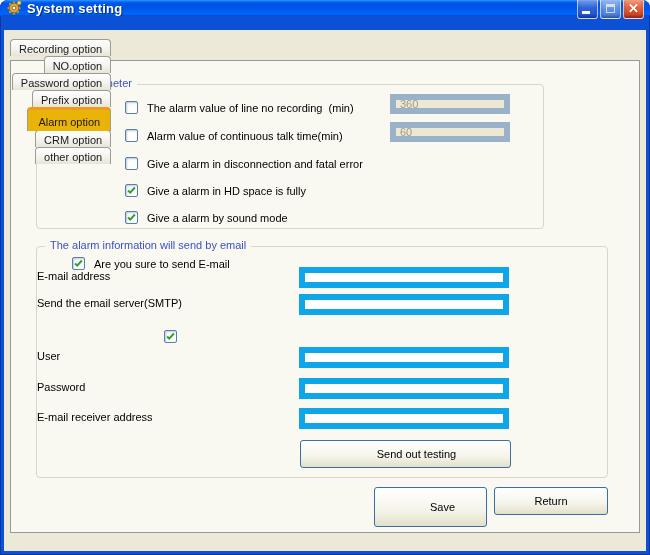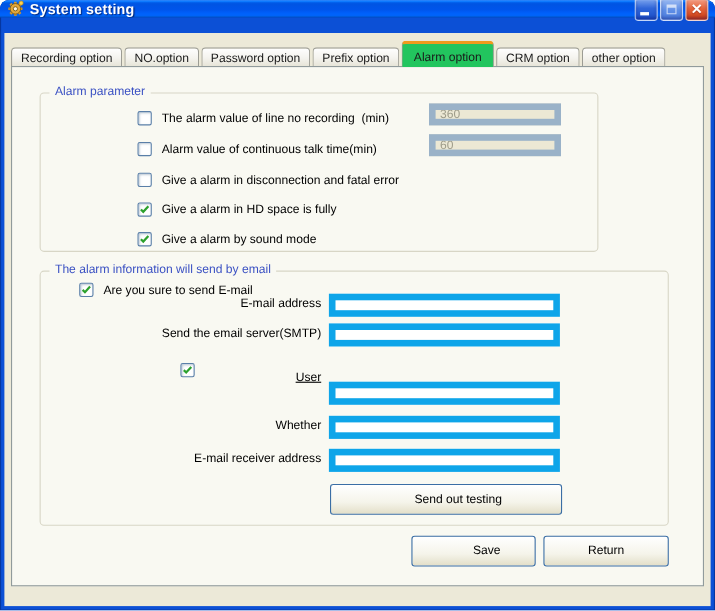--- a/index.html
+++ b/index.html
@@ -46,32 +46,32 @@
 
   
   .client {
     position:absolute; left:4px; top:30px; width:642px; height:521px;
     background:#ECE9D8;
   }
 
   
   .tabstrip {
     position:absolute; left:6px; top:9px; height:21px;
-    display:flex; align-items:flex-end; z-index:3;
+    display:flex; align-items:flex-end; z-index:3;flex-direction:column;
   }
   .tab {
     height:17px; padding:1px 8px 0; margin-right:2px;
     font-size:11px; color:#1a1a1a; white-space:nowrap;
     border:1px solid #9C9C94; border-bottom:none; border-radius:4px 4px 0 0;
     background:linear-gradient(180deg,#FEFEFE 0%,#F4F3EE 55%,#E7E5D8 100%);
     line-height:16px; cursor:default;
   }
   .tab.active {
     height:24px; margin-bottom:-1px; padding:3px 10px 0;
-    background:#22c55e; border-top:3px solid #F09A1D; line-height:18px;
+    background:#eab308; border-top:3px solid #F09A1D; line-height:18px;
     position:relative; z-index:4;
   }
 
   
   .tabpage {
     position:absolute; left:6px; top:30px; width:630px; height:473px;
     background:#F9F9F2; border:1px solid #919B9C; z-index:2;
   }
 
   .groupbox {
@@ -100,33 +100,33 @@
     font-family:"Liberation Sans", sans-serif; font-size:11px; color:#000;
     padding:2px 4px; outline:none;
   }
   .txt.disabled { background:#ECE8D4; color:#9E9C8A; border-color:#9AB2C8; }
 
   .mini-in { left:353px; width:120px; height:20px; }
   .in-norec { top:9px; }
   .in-talk  { top:37px; }
 
   .fld-label {
-    position:absolute; left:0; width:255px; text-align:right;
+    position:absolute; left:0; width:255px; text-align:left;
     font-size:11px; color:#000; white-space:nowrap;
   }
   .wide-in { left:262px; width:210px; height:21px; }
 
   .xpbtn {
     position:absolute; border:1px solid #3B6EA5; border-radius:3px;
     background:linear-gradient(180deg,#FFFFFF 0%,#F5F4EA 60%,#E3DFC9 100%);
     font-family:"Liberation Sans", sans-serif; font-size:11px; color:#000;
     box-shadow:inset 0 1px 0 #fff; cursor:default;
   }
   .btn-test { left:263px; top:193px; width:211px; height:28px;padding-left:22px; }
-  .btn-save { left:363px; top:426px; width:113px; height:28px;padding-left:24px; }
+  .btn-save { left:363px; top:426px; width:113px; height:40px;padding-left:24px; }
   .btn-return { left:483px; top:426px; width:114px; height:28px; }
 </style>
 </head>
 <body>
 
 <div class="window">
 
   <div class="titlebar">
     <span class="app-icon">
       <svg width="16" height="16" viewBox="0 0 20 20">
@@ -239,24 +239,24 @@
         <input class="txt wide-in" style="top: 47px;" value="">
 
         <div class="cb-row" style="left:127px; top:79px;">
           <span class="xp-check" data-checked="true">
             <svg width="11" height="11" viewBox="0 0 13 13">
                 <path d="M2.5 6.5 L5 9 L10.5 3" fill="none" stroke="#2DA12D" stroke-width="2.4"></path>
               </svg>
           </span>
         </div>
 
-        <span class="fld-label" style="top:90px;text-decoration:underline;">User</span>
+        <span class="fld-label" style="top:103px;">User</span>
         <input class="txt wide-in" style="top: 100px;" value="">
 
-        <span class="fld-label" style="top:134px;">Whether</span>
+        <span class="fld-label" style="top:134px;">Password</span>
         <input class="txt wide-in" style="top: 131px;" value="">
 
         <span class="fld-label" style="top:164px;">E-mail receiver address</span>
         <input class="txt wide-in" style="top: 161px;" value="">
 
         <button class="xpbtn btn-test">Send out testing</button>
       </div>
 
       <button class="xpbtn btn-save">Save</button>
       <button class="xpbtn btn-return">Return</button>

